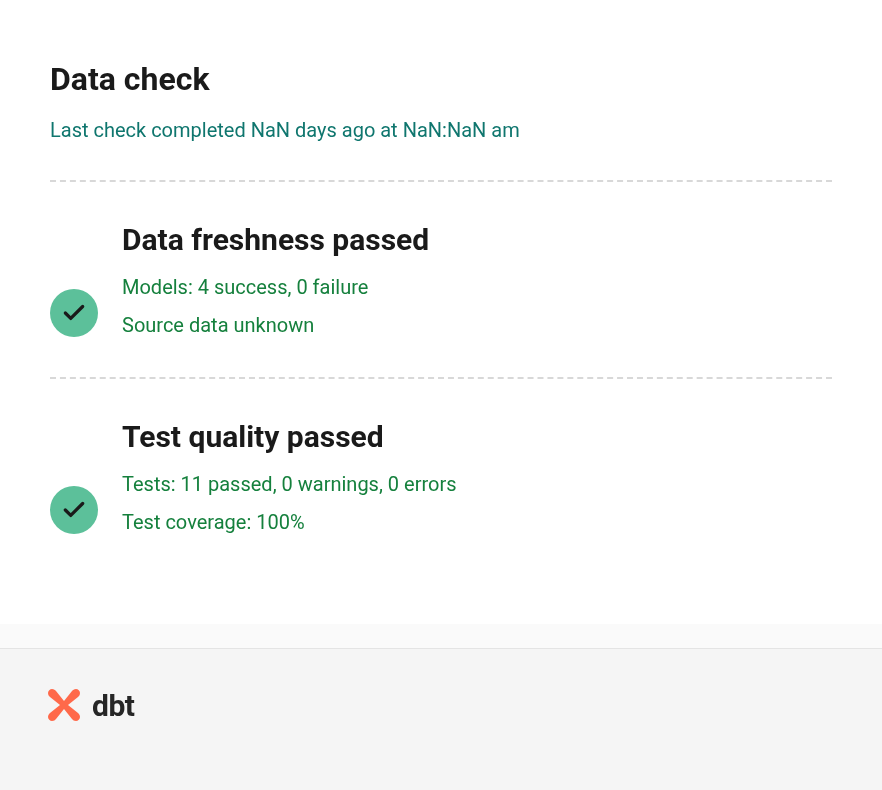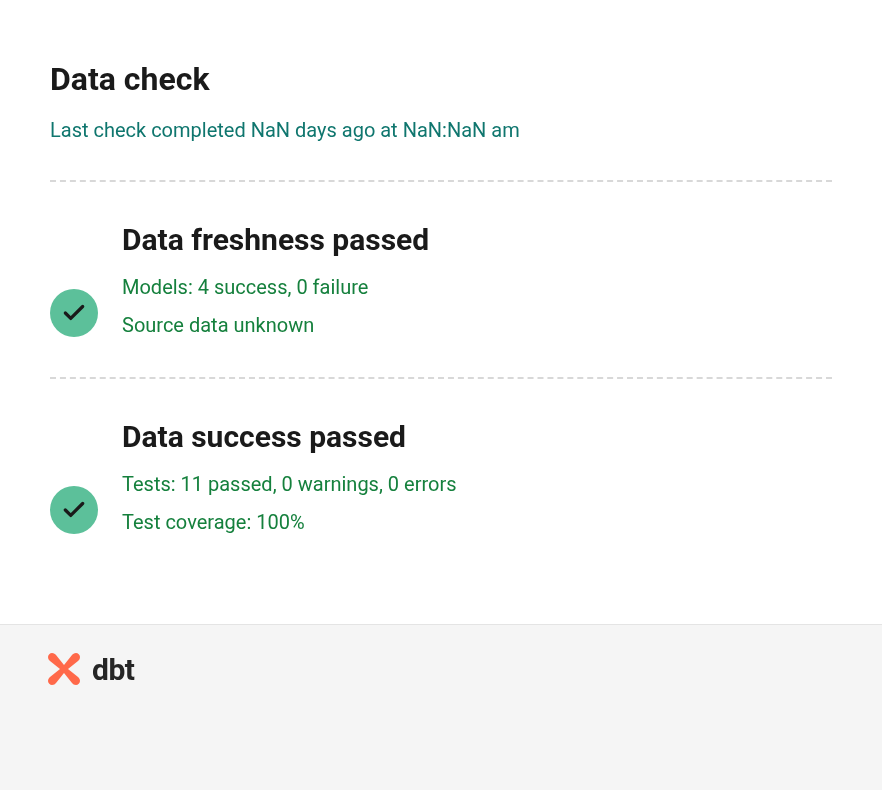--- a/index.html
+++ b/index.html
@@ -75,22 +75,23 @@
       font-size: 20px;
       color: #15803d;
       margin-bottom: 14px;
     }
     .check-detail:last-child {
       margin-bottom: 0;
     }
     .footer {
       background: #f5f5f5;
       border-top: 1px solid #e4e4e4;
-      padding: 24px 44px;
+      padding: 36px 44px;
       flex: 1;
+      margin-top: 24px;
     }
     .logo-group {
       display: flex;
       align-items: center;
       gap: 8px;
     }
     .logo-mark svg {
       width: 40px;
       height: 40px;
       display: block;
@@ -126,21 +127,21 @@
 
   <hr class="divider">
 
   <div class="check-row">
     <div class="check-icon-wrap">
       <svg viewBox="0 0 24 24">
           <polyline points="4 12 9 17 20 6"></polyline>
         </svg>
     </div>
     <div class="check-content">
-      <h2 class="check-title">Data success passed</h2>
+      <h2 class="check-title">Test quality passed</h2>
       <p class="check-detail">Tests: 11 passed, 0 warnings, 0 errors</p>
       <p class="check-detail">Test coverage: 100%</p>
     </div>
   </div>
 </div>
 
 <div class="footer">
   <div class="logo-group">
     <span class="logo-mark">
       <svg viewBox="0 0 40 40">

